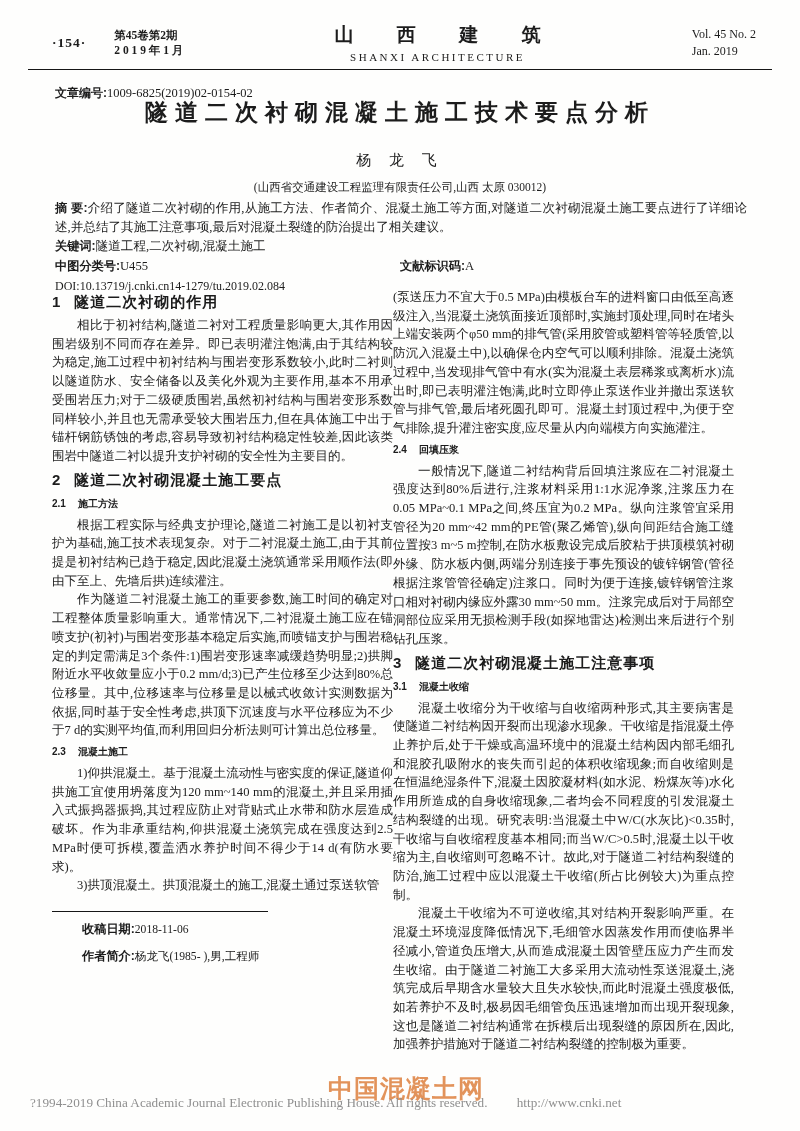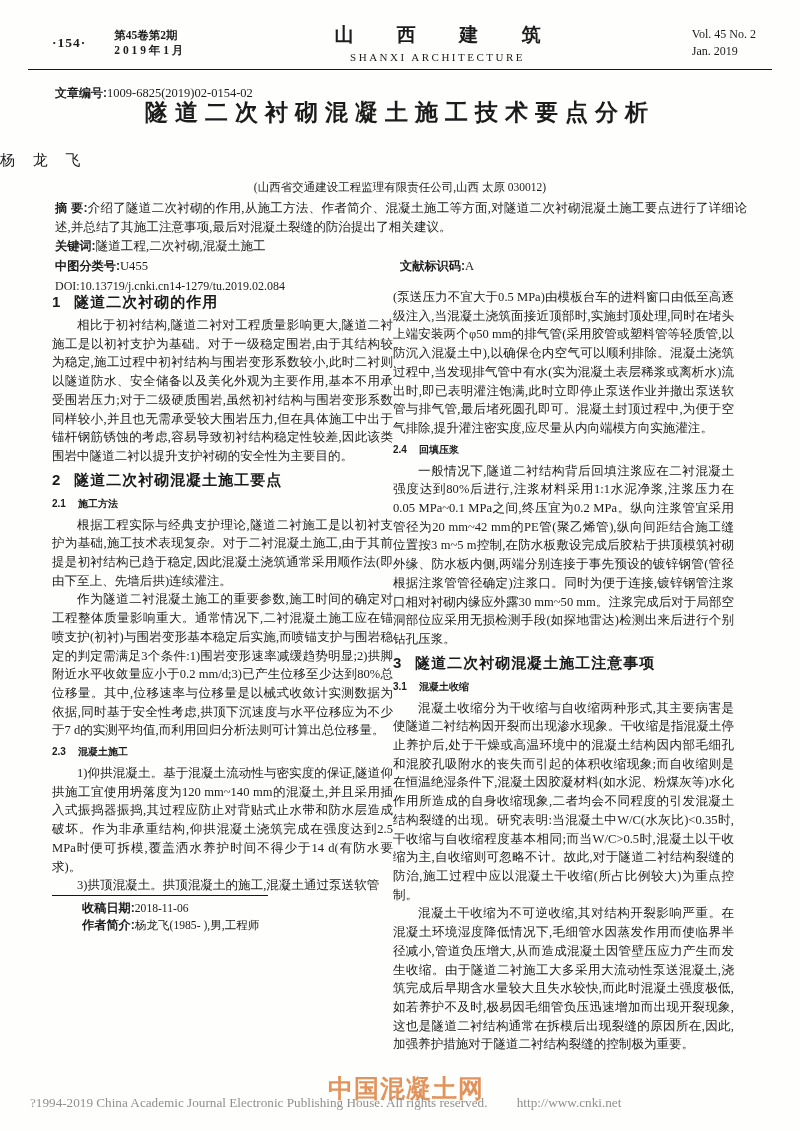--- a/index.html
+++ b/index.html
@@ -20,21 +20,21 @@
   .journal-en { font-size:11px; letter-spacing:2.5px; margin-top:3px; }
   .header-right { font-size:12px; line-height:17px; margin-right:14px; white-space:pre-line; }
   .header-rule { position:absolute; top:69px; left:28px; right:28px;
     border-top:1.7px solid #161616; }
   
   .article-no { position:absolute; top:85px; left:55px; font-size:12.5px; }
   .article-no b { font-family:"Liberation Sans", sans-serif; font-size:12px; }
   .title { position:absolute; top:97px; left:0; right:0; text-align:center;
     font-size:23px; font-weight:bold; letter-spacing:7px;
     font-family:"Liberation Sans", sans-serif; }
-  .author { position:absolute; top:151px; left:0; right:0; text-align:left;
+  .author { position:absolute; top:151px; left:0; right:0; text-align:center;
     font-size:15px; letter-spacing:7px; }
   .affiliation { position:absolute; top:180px; left:0; right:0; text-align:center;
     font-size:11.5px; }
   .front { position:absolute; top:199px; left:55px; width:692px;
     font-size:12.6px; line-height:19px; text-align:justify; }
   .front p { margin:0; }
   .blabel { font-weight:bold; font-family:"Liberation Sans", sans-serif; font-size:12.2px; }
   .meta-row { display:flex; margin-top:1px; }
   .meta-left { width:345px; }
   .doi { margin-top:1px; font-size:12px; }
@@ -42,21 +42,21 @@
   .columns { position:absolute; top:288px; left:52px; right:52px; display:flex; }
   .col { width:341px; font-size:12.55px; line-height:18.7px; text-align:justify; }
   .col p { margin:0; text-indent:2em; }
   .h1sec { font-size:15px; font-weight:bold; font-family:"Liberation Sans", sans-serif;
     margin:3px 0 4px; line-height:21px; letter-spacing:1px; }
   .h1sec .no { margin-right:14px; letter-spacing:0; }
   .h2sec { font-size:10px; font-weight:bold; font-family:Liberation Sans, sans-serif;
     margin:2px 0 2px; line-height:20px; }
   .h2sec .no { margin-right:12px; }
   
-  .footnote { margin-top:0; font-size:11.6px; line-height:17px; text-align:left; }
+  .footnote { margin-top:16px; font-size:11.6px; line-height:26px; text-align:left; }
   .footnote-rule { border-top:1.6px solid #161616; width:186px; margin:0 0 4px 0; }
   .footnote div { padding-left:30px; }
   
   .footer { position:absolute; left:30px; bottom:20px; right:30px;
     font-size:13.2px; color:#8f8f8f; white-space:nowrap; }
   .footer .url { margin-left:26px; }
   .watermark { position:absolute; left:328px; top:1072px; font-size:25px;
     font-weight:bold; letter-spacing:1px; opacity:0.9;
     font-family:"Liberation Sans", sans-serif; }
 </style>
@@ -94,21 +94,21 @@
       <div class="meta-left"><span class="blabel">中图分类号:</span><span>U455</span></div>
       <div><span class="blabel">文献标识码:</span><span>A</span></div>
     </div>
     <div class="doi">DOI:10.13719/j.cnki.cn14-1279/tu.2019.02.084</div>
   </div>
 
   <div class="columns">
 
     <div class="col">
       <div class="h1sec"><span class="no">1</span><span>隧道二次衬砌的作用</span></div>
-      <p>相比于初衬结构,隧道二衬对工程质量影响更大,隧道二衬施工是以初衬支护为基础。对于一级稳定围岩,由于其结构较为稳定,施工过程中初衬结构与围岩变形系数较小,此时二衬则以隧道防水、安全储备以及美化外观为主要作用,基本不用承受围岩压力;对于二级硬质围岩,虽然初衬结构与围岩变形系数同样较小,并且也无需承受较大围岩压力,但在具体施工中出于锚杆钢筋锈蚀的考虑,容易导致初衬结构稳定性较差,因此该类围岩中隧道二衬以提升支护衬砌的安全性为主要目的。</p>
+      <p>相比于初衬结构,隧道二衬对工程质量影响更大,其作用因围岩级别不同而存在差异。即已表明灌注饱满,由于其结构较为稳定,施工过程中初衬结构与围岩变形系数较小,此时二衬则以隧道防水、安全储备以及美化外观为主要作用,基本不用承受围岩压力;对于二级硬质围岩,虽然初衬结构与围岩变形系数同样较小,并且也无需承受较大围岩压力,但在具体施工中出于锚杆钢筋锈蚀的考虑,容易导致初衬结构稳定性较差,因此该类围岩中隧道二衬以提升支护衬砌的安全性为主要目的。</p>
       <div class="h1sec"><span class="no">2</span><span>隧道二次衬砌混凝土施工要点</span></div>
       <div class="h2sec"><span class="no">2.1</span><span>施工方法</span></div>
       <p>根据工程实际与经典支护理论,隧道二衬施工是以初衬支护为基础,施工技术表现复杂。对于二衬混凝土施工,由于其前提是初衬结构已趋于稳定,因此混凝土浇筑通常采用顺作法(即由下至上、先墙后拱)连续灌注。</p>
       <p>作为隧道二衬混凝土施工的重要参数,施工时间的确定对工程整体质量影响重大。通常情况下,二衬混凝土施工应在锚喷支护(初衬)与围岩变形基本稳定后实施,而喷锚支护与围岩稳定的判定需满足3个条件:1)围岩变形速率减缓趋势明显;2)拱脚附近水平收敛量应小于0.2 mm/d;3)已产生位移至少达到80%总位移量。其中,位移速率与位移量是以械式收敛计实测数据为依据,同时基于安全性考虑,拱顶下沉速度与水平位移应为不少于7 d的实测平均值,而利用回归分析法则可计算出总位移量。</p>
       <div class="h2sec"><span class="no">2.3</span><span>混凝土施工</span></div>
       <p>1)仰拱混凝土。基于混凝土流动性与密实度的保证,隧道仰拱施工宜使用坍落度为120 mm~140 mm的混凝土,并且采用插入式振捣器振捣,其过程应防止对背贴式止水带和防水层造成破坏。作为非承重结构,仰拱混凝土浇筑完成在强度达到2.5 MPa时便可拆模,覆盖洒水养护时间不得少于14 d(有防水要求)。</p>
       <p>3)拱顶混凝土。拱顶混凝土的施工,混凝土通过泵送软管</p>
 
       <div class="footnote">
         <div class="footnote-rule"></div>

